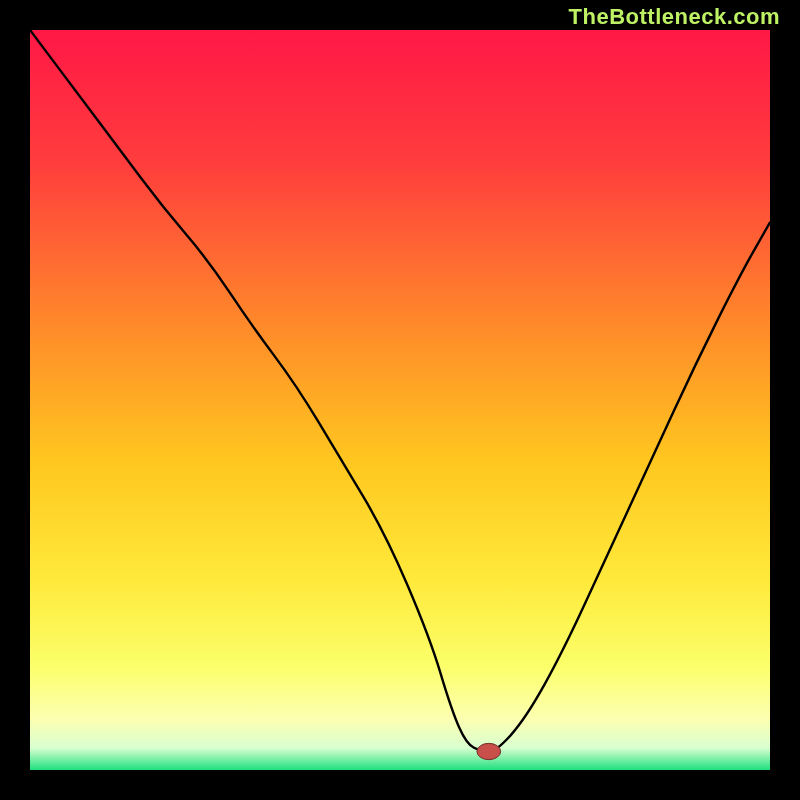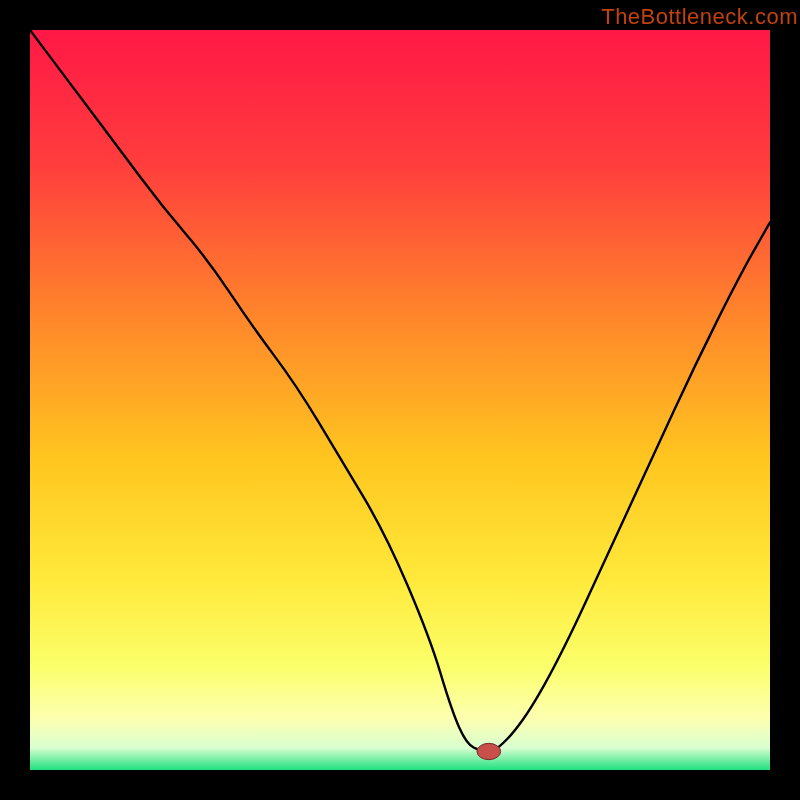--- a/index.html
+++ b/index.html
@@ -15,24 +15,24 @@
     position: absolute;
     left: 0;
     top: 0;
     width: 800px;
     height: 800px;
     background: #000;
   }
   .watermark {
     position: absolute;
     top: 4px;
-    right: 2px;
-    color: #c2410c;
+    right: 20px;
+    color: #bef264;
     font-size: 22px;
-    font-weight: 400;
+    font-weight: 700;
     letter-spacing: 0.5px;
     user-select: none;
   }
   .plot-area {
     position: absolute;
     left: 30px;
     top: 30px;
     width: 740px;
     height: 740px;
   }

